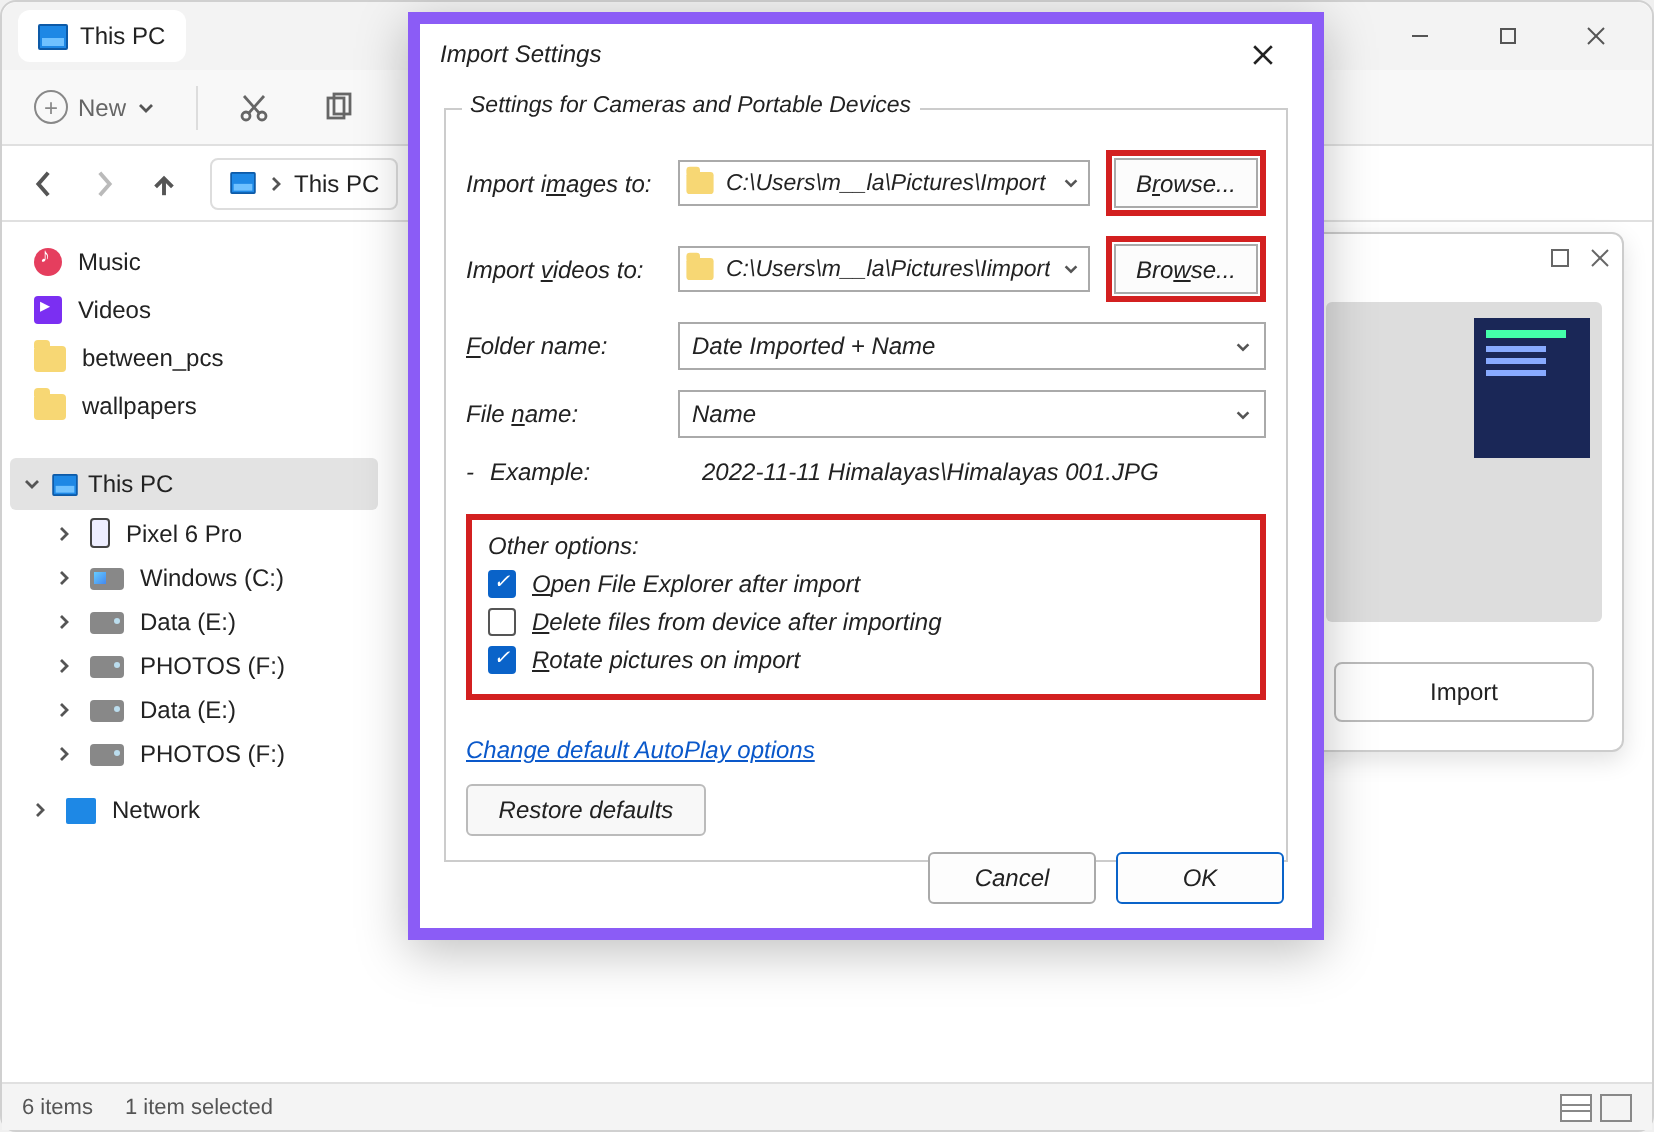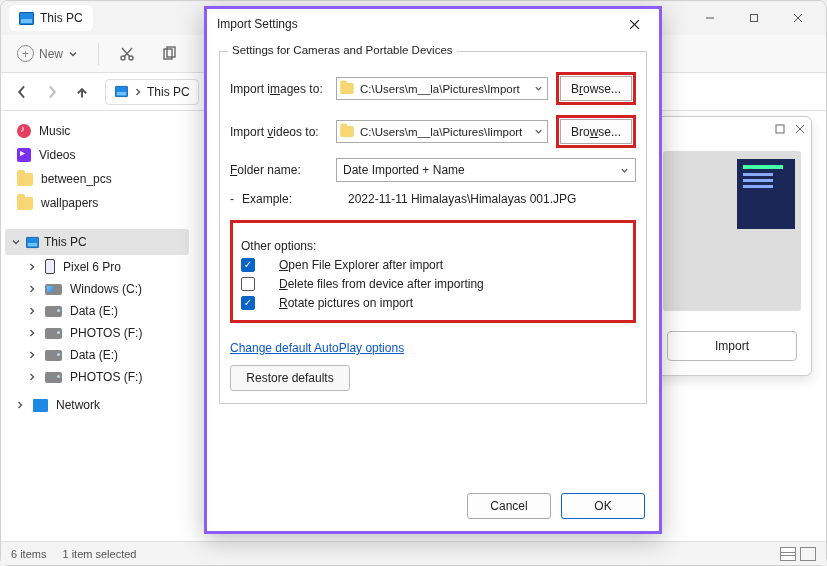--- a/index.html
+++ b/index.html
@@ -62,41 +62,41 @@
     display:flex; flex-direction:column;
   }
   .back-panel-top{height:24px;display:flex;justify-content:flex-end;align-items:center;padding:0 6px;gap:10px;}
   .back-thumb{flex:1;margin:10px;background:#ddd;border-radius:3px;position:relative;overflow:hidden;}
   .back-thumb .dark{position:absolute;right:6px;top:8px;width:58px;height:70px;background:#1a2757;}
   .back-thumb .dark::before{content:"";position:absolute;left:6px;top:6px;width:40px;height:4px;background:#4fa;}
   .back-thumb .dark::after{content:"";position:absolute;left:6px;top:14px;width:30px;height:3px;background:#8af;box-shadow:0 6px 0 #8af,0 12px 0 #8af;}
   .back-panel-btn{margin:10px 14px 14px;height:30px;border:1px solid #bbb;border-radius:4px;background:#fff;display:flex;align-items:center;justify-content:center;}
   
   .dialog {
-    position:absolute; left:204px; top:6px; width:458px; height:528px;
-    background:#fff; border:3px solid #8b5cf6; box-shadow:0 6px 24px rgba(0,0,0,.25);
+    position:absolute; left:204px; top:6px; width:458px; height:464px;
+    background:#fff; border:6px solid #8b5cf6; box-shadow:0 6px 24px rgba(0,0,0,.25);font-style:italic;
   }
   .dialog-title { height:30px; display:flex; align-items:center; padding:0 10px; font-size:12px;}
   .dialog-close { margin-left:auto; width:30px;height:24px;display:flex;align-items:center;justify-content:center;}
   .dialog-body { padding:4px 12px 8px; }
   .fieldset { border:1px solid #ccc; padding:10px 10px 12px; position:relative; margin-top:8px;}
   .fieldset-legend { position:absolute; top:-8px; left:8px; background:#fff; padding:0 4px; font-size:11.5px;}
   .row { display:flex; align-items:center; gap:8px; margin-top:10px;}
   .row-label { width:98px; font-size:12px;}
   .path-box { flex:1; display:flex; align-items:center; gap:5px; border:1px solid #aaa; height:23px; padding:0 4px 0 2px; background:#fff; font-size:11.5px;}
   .path-box .folder-icon{flex:0 0 auto; transform:scale(.85);}
   .path-box .chev-tiny{margin-left:auto;width:9px;height:9px;stroke:#555;stroke-width:1.4;fill:none;}
   .red-wrap{border:3px solid #d32020;padding:1px;}
   .browse-btn { width:72px; height:25px; border:1px solid #aaa; background:#fcfcfc; display:flex; align-items:center;justify-content:center; font-size:12px;}
   .combo { flex:1; height:24px; border:1px solid #aaa; display:flex; align-items:center; padding:0 6px; font-size:12px; background:#fff;}
   .combo .chev-tiny{margin-left:auto;width:9px;height:9px;stroke:#555;stroke-width:1.4;fill:none;}
   .example-val{flex:1; font-size:12px;}
-  .opts-box { border:3px solid #d32020; margin-top:14px; padding:16px 8px 10px;}
+  .opts-box { border:3px solid #d32020; margin-top:14px; padding:6px 8px 10px;}
   .opts-title{font-size:12px;margin-bottom:4px;}
-  .chk-row{display:flex;align-items:center;gap:24px;margin-top:5px;font-size:12px;}
+  .chk-row{display:flex;align-items:center;gap:8px;margin-top:5px;font-size:12px;}
   .chk{width:14px;height:14px;border:1px solid #555;border-radius:2px;display:flex;align-items:center;justify-content:center;}
   .chk.on{background:#0a63c9;border-color:#0a63c9;}
   .chk.on::after{content:"✓";color:#fff;font-size:10px;line-height:1;}
   .link{color:#0a58ca;text-decoration:underline;margin-top:18px;display:inline-block;font-size:12px;}
   .restore{margin-top:10px;width:120px;height:26px;border:1px solid #bbb;border-radius:3px;background:#f8f8f8;display:flex;align-items:center;justify-content:center;font-size:12px;}
   .dialog-footer{position:absolute;left:0;right:0;bottom:0;height:50px;display:flex;align-items:center;justify-content:flex-end;gap:10px;padding:0 14px;}
   .dlg-btn{width:84px;height:26px;border:1px solid #aaa;border-radius:3px;background:#fdfdfd;display:flex;align-items:center;justify-content:center;font-size:12px;}
   .dlg-btn.primary{border:1.5px solid #0a63c9;}
   .u{text-decoration:underline;}
 </style>
@@ -334,20 +334,29 @@
       <div class="row">
         <div class="row-label"><span class="u">F</span>older name:</div>
         <div class="combo">
           <span>Date Imported + Name</span>
           <svg class="chev-tiny" viewBox="0 0 10 10">
               <polyline points="2,3.5 5,6.5 8,3.5"></polyline>
             </svg>
         </div>
       </div>
 
+      <div class="row">
+        <div class="row-label">File <span class="u">n</span>ame:</div>
+        <div class="combo">
+          <span>Name</span>
+          <svg class="chev-tiny" viewBox="0 0 10 10">
+              <polyline points="2,3.5 5,6.5 8,3.5"></polyline>
+            </svg>
+        </div>
+      </div>
 
       <div class="row">
 -        <div class="row-label">Example:</div>
         <div class="example-val">2022-11-11 Himalayas\Himalayas 001.JPG</div>
       </div>
 
       <div class="opts-box">
         <div class="opts-title">Other options:</div>
         <div class="chk-row">
           <span class="chk on"></span>

